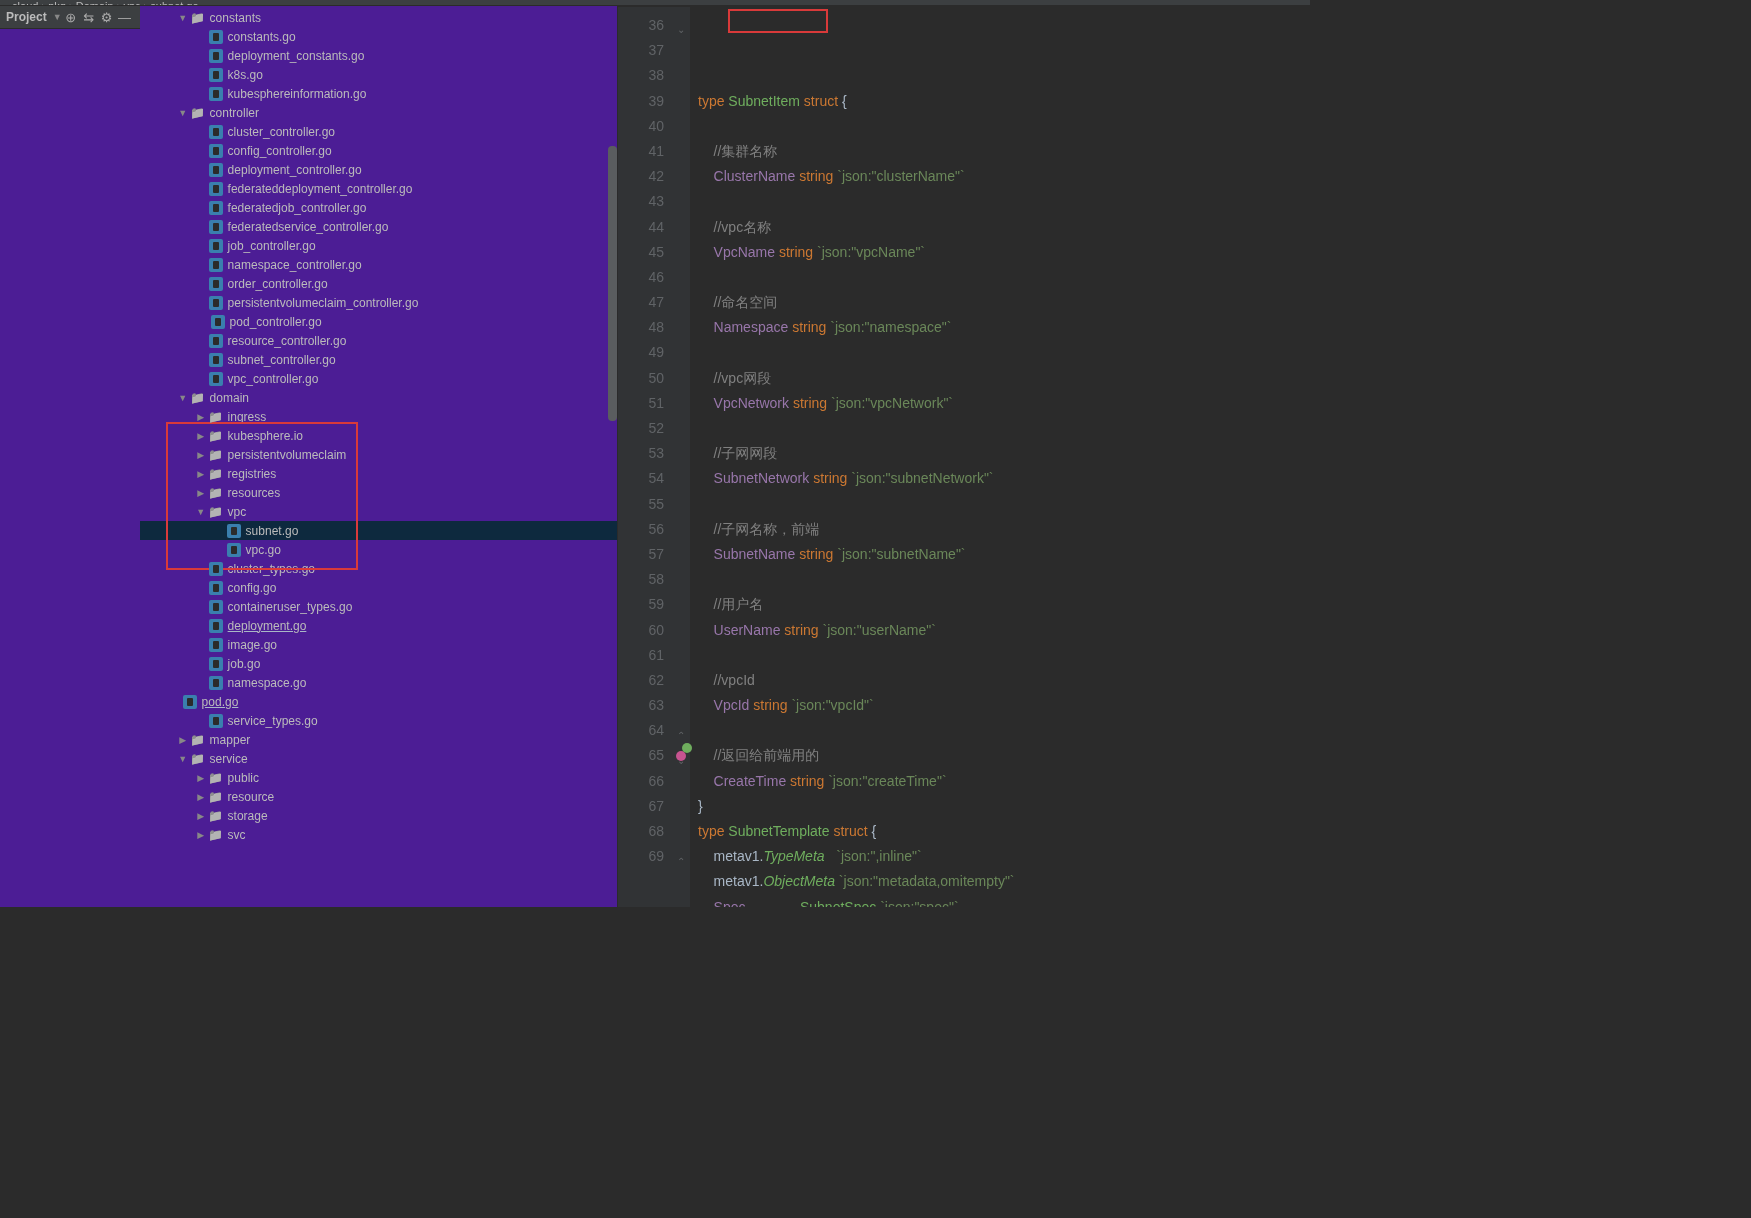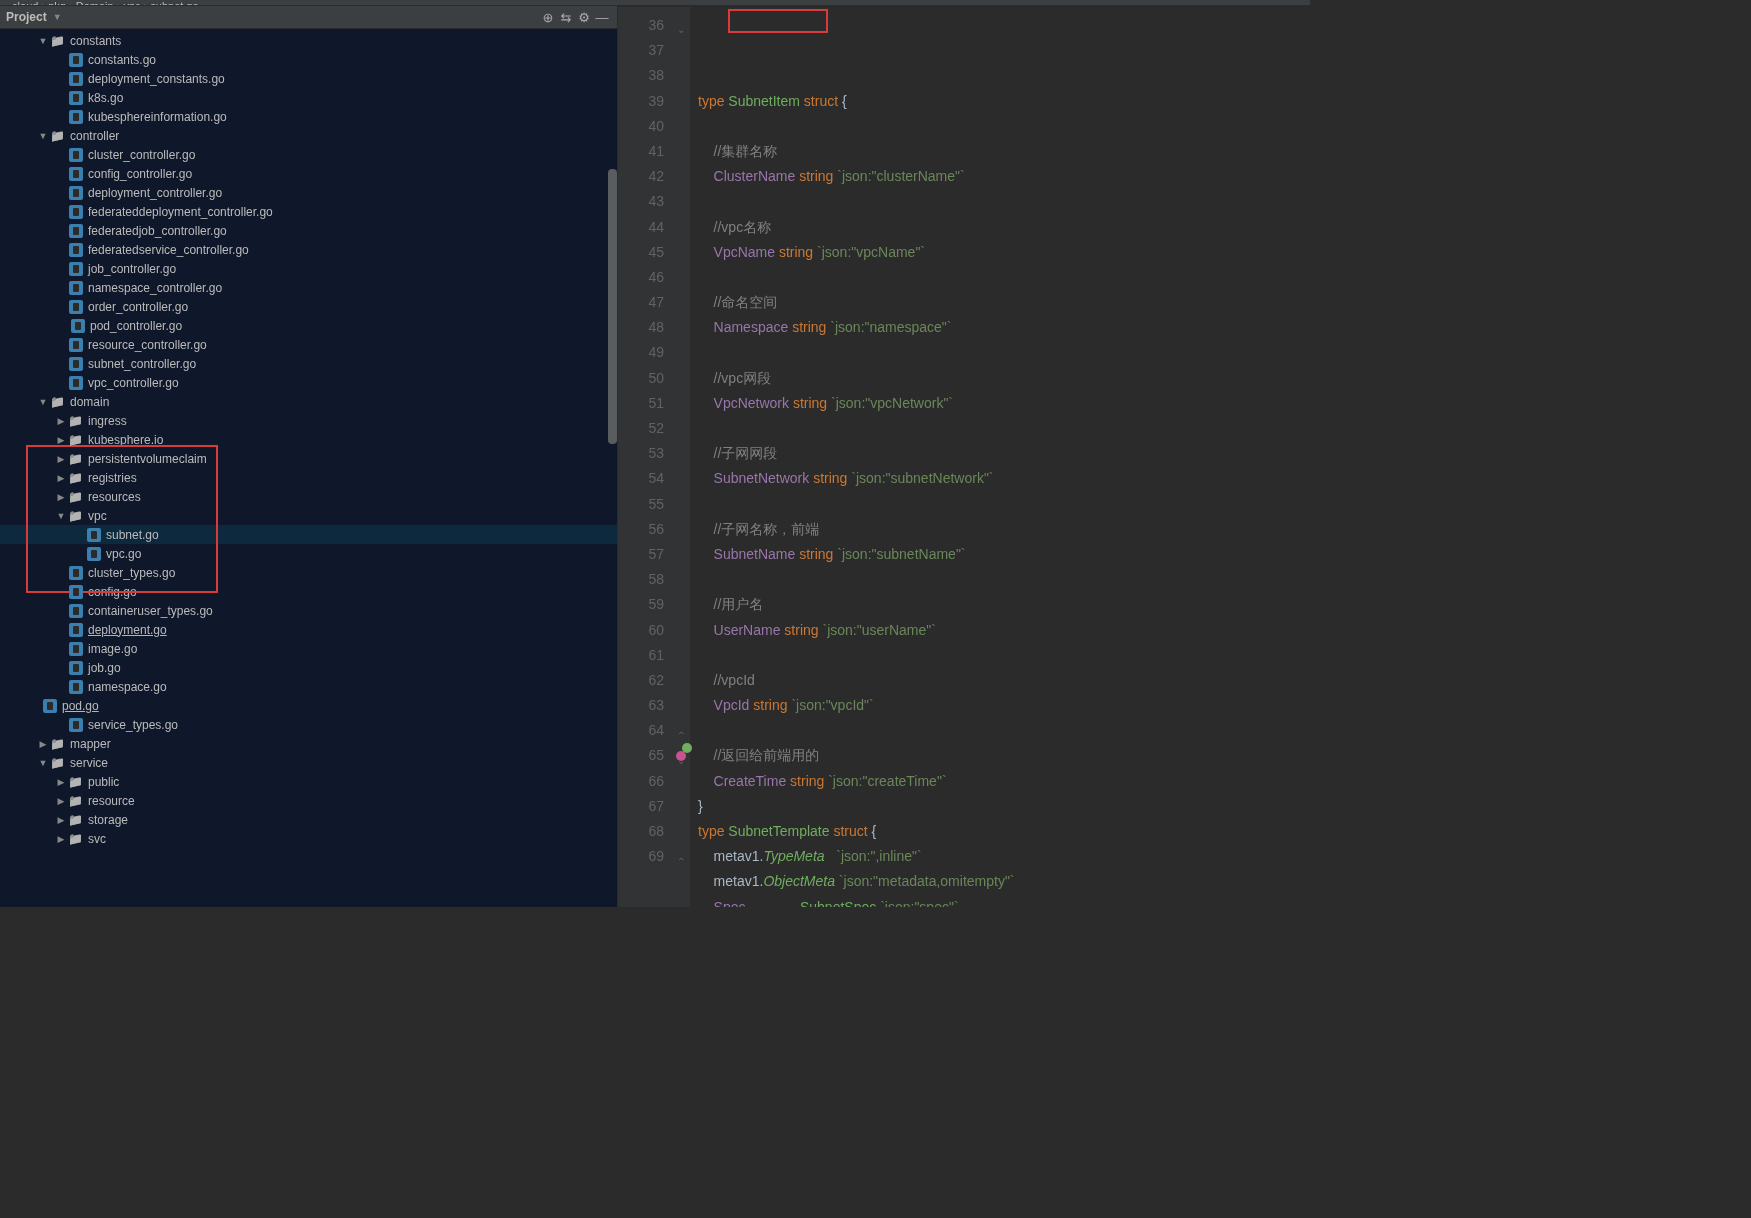--- a/index.html
+++ b/index.html
@@ -1,21 +1,21 @@
 <!DOCTYPE html>
 <html><head>
 <meta charset="utf-8">
 <style>
   * { margin:0; padding:0; box-sizing:border-box; font-family:"Segoe UI",Arial,sans-serif; }
   body { background:#2b2b2b; color:#a9b7c6; font-size:12px; overflow:hidden; }
   .root { display:flex; flex-direction:column; width:1310px; height:907px; }
   .crumb-bar { height:6px; background:#3c3f41; border-bottom:1px solid #2b2b2b; color:#bbb; font-size:11px; padding-left:6px; overflow:hidden; }
   .main { flex:1; display:flex; min-height:0; }
   
-  .project { width:618px; background:#0f172a; display:flex; flex-direction:column; border-right:1px solid #2b2b2b; position:relative; }
+  .project { width:618px; background:#4c1d95; display:flex; border-right:1px solid #2b2b2b; position:relative; }
   .project-header { height:23px; background:#3c3f41; display:flex; align-items:center; padding:0 6px; border-bottom:1px solid #2b2b2b; }
   .project-header .title { color:#bbb; font-weight:bold; }
   .project-header .dd { margin-left:6px; color:#888; font-size:9px; }
   .project-header .spacer { flex:1; }
   .project-header .hicon { width:18px; text-align:center; color:#aaa; cursor:pointer; font-size:13px; }
   .tree { flex:1; overflow:auto; padding-top:2px; position:relative; }
   .tree-scrollbar { position:absolute; right:0; top:140px; width:9px; height:275px; background:#5a5d5f; border-radius:4px; }
   .node { height:19px; display:flex; align-items:center; white-space:nowrap; cursor:pointer; }
   .node.selected { background:#0d293e;text-align:center; }
   .arrow { width:14px; text-align:center; color:#888; font-size:9px; }
@@ -163,20 +163,27 @@
             </span>
             <span class="label">namespace_controller.go</span>
           </div>
           <div class="node" style="padding-left: 54px;">
             <span class="arrow"></span>
             <span class="icon ">
               <span class="go-icon"></span>
             </span>
             <span class="label">order_controller.go</span>
           </div>
+          <div class="node" style="padding-left: 54px;">
+            <span class="arrow"></span>
+            <span class="icon ">
+              <span class="go-icon"></span>
+            </span>
+            <span class="label">persistentvolumeclaim_controller.go</span>
+          </div>
           <div class="node" style="padding-left: 56px;">
             <span class="arrow"></span>
             <span class="icon ">
               <span class="go-icon"></span>
             </span>
             <span class="label">pod_controller.go</span>
           </div>
           <div class="node" style="padding-left: 54px;">
             <span class="arrow"></span>
             <span class="icon ">

